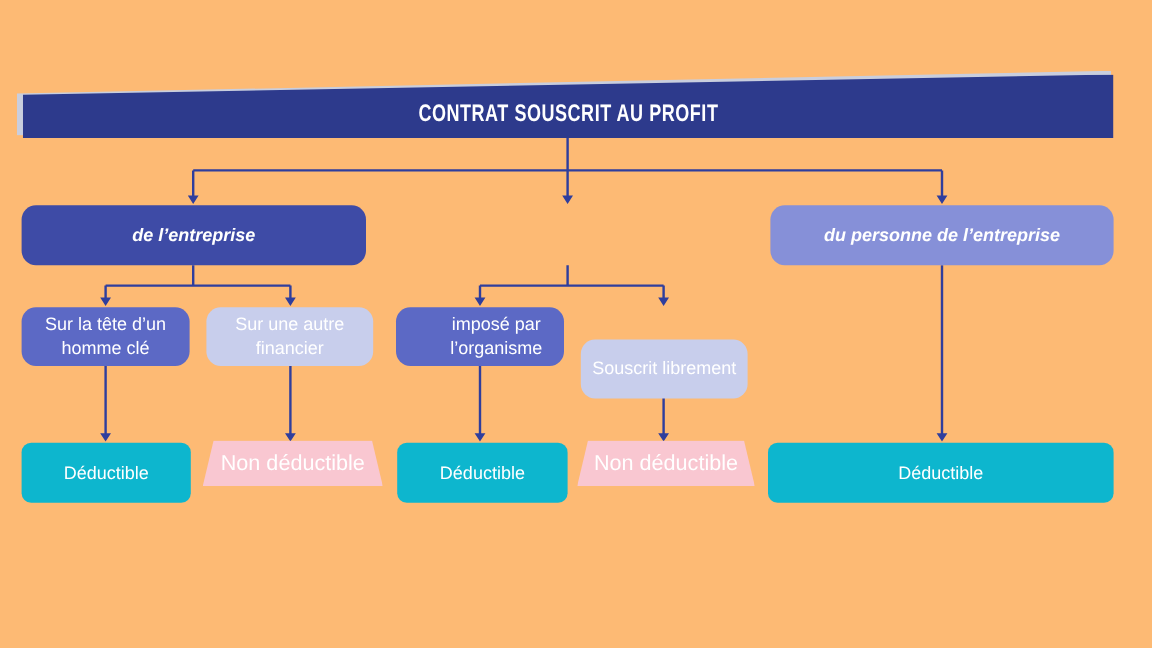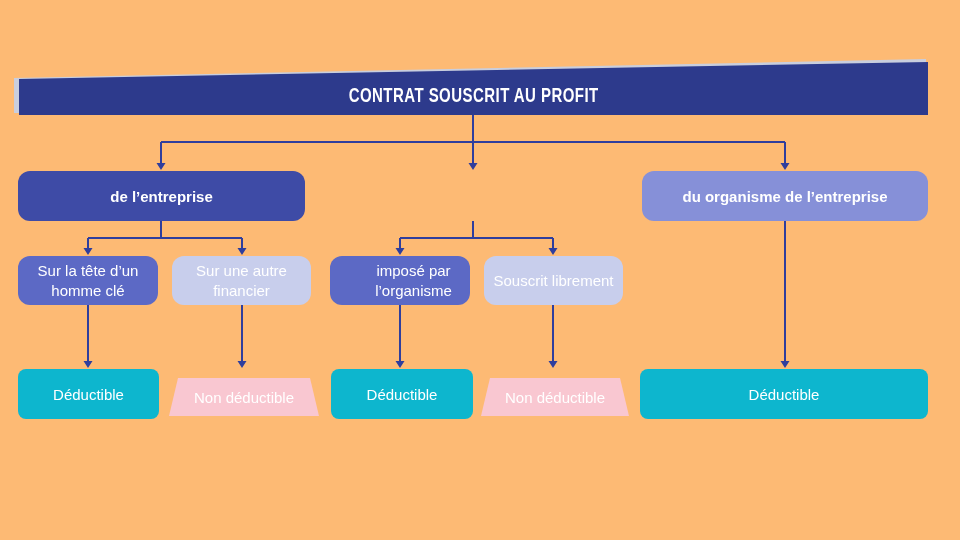--- a/index.html
+++ b/index.html
@@ -23,35 +23,35 @@
   }
   .banner-title{
     color:#ffffff;font-size:20px;font-weight:700;letter-spacing:.6px;
     transform:scaleX(.75);transform-origin:center;white-space:nowrap;
   }
   
   .node{
     position:absolute;z-index:3;display:flex;align-items:center;justify-content:center;
     color:#ffffff;text-align:center;box-sizing:border-box;
   }
-  .row2{top:171px;height:50px;border-radius:12px;font-weight:700;font-size:15px;}
+  .row2{top:171px;height:50px;border-radius:12px;font-weight:700;font-size:15px;font-style:italic;}
   .b1{left:18px;width:287px;background:var(--branch1,#3e4ba6);}
   .b2{left:330px;width:287px;background:var(--branch2,#5c69c5);}
   .b3{left:642px;width:286px;background:var(--branch3,#8690d8);}
   .row3{top:256px;height:49px;border-radius:12px;font-size:15px;line-height:20px;padding:0 6px;}
   .s1a{left:18px;width:140px;background:var(--subdark,#5c69c5);}
   .s1b{left:172px;width:139px;background:var(--sublight,#c8ceec);}
   .s2a{left:330px;width:140px;background:var(--subdark,#5c69c5);padding-left:33px;}
-  .s2b{left:484px;width:139px;background:var(--sublight,#c8ceec);}
+  .s2b{left:484px;width:139px;background:var(--sublight,#c8ceec);margin-top:27px;}
   .teal{top:369px;height:50px;border-radius:8px;font-size:15px;background:var(--teal,#0db6ce);}
   .t1{left:18px;width:141px;}
   .t2{left:331px;width:142px;}
   .t3{left:640px;width:288px;}
   .pink{
-    top:378px;height:38px;font-size:15px;background:var(--pink,#f9c7d1);
+    top:367px;height:38px;font-size:18px;background:var(--pink,#f9c7d1);
     clip-path:polygon(9px 0,calc(100% - 9px) 0,100% 100%,0 100%);
   }
   .p1{left:169px;width:150px;}
   .p2{left:481px;width:148px;}
 </style>
 </head>
 <body>
 
 <div class="stage">
 
@@ -90,21 +90,21 @@
                M780.5 361 L789.5 361 L785 368 Z"></path>
     </g>
   </svg>
 
   <div class="banner-under"></div>
   <div class="banner">
     <span class="banner-title">CONTRAT SOUSCRIT AU PROFIT</span>
   </div>
 
   <div class="node row2 b1">de l’entreprise</div>
-  <div class="node row2 b3">du organisme de l’entreprise</div>
+  <div class="node row2 b3">du personne de l’entreprise</div>
 
   <div class="node row3 s1a">Sur la tête d’un homme clé</div>
   <div class="node row3 s1b">Sur une autre financier</div>
   <div class="node row3 s2a">imposé par l’organisme</div>
   <div class="node row3 s2b">Souscrit librement</div>
 
   <div class="node teal t1">Déductible</div>
   <div class="node pink p1">Non déductible</div>
   <div class="node teal t2">Déductible</div>
   <div class="node pink p2">Non déductible</div>

